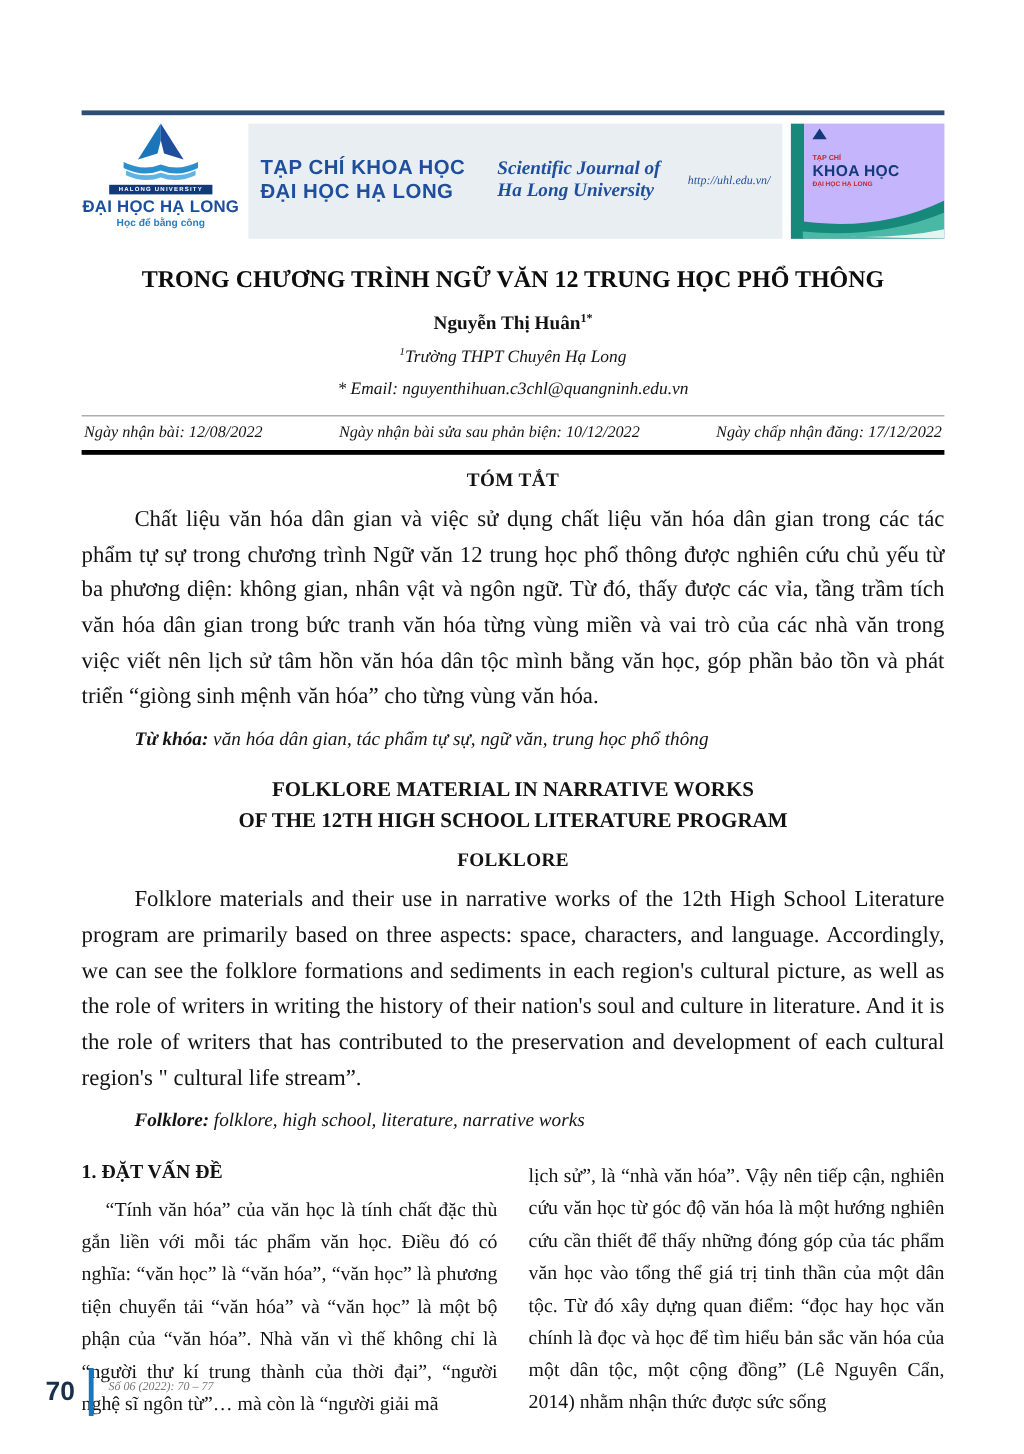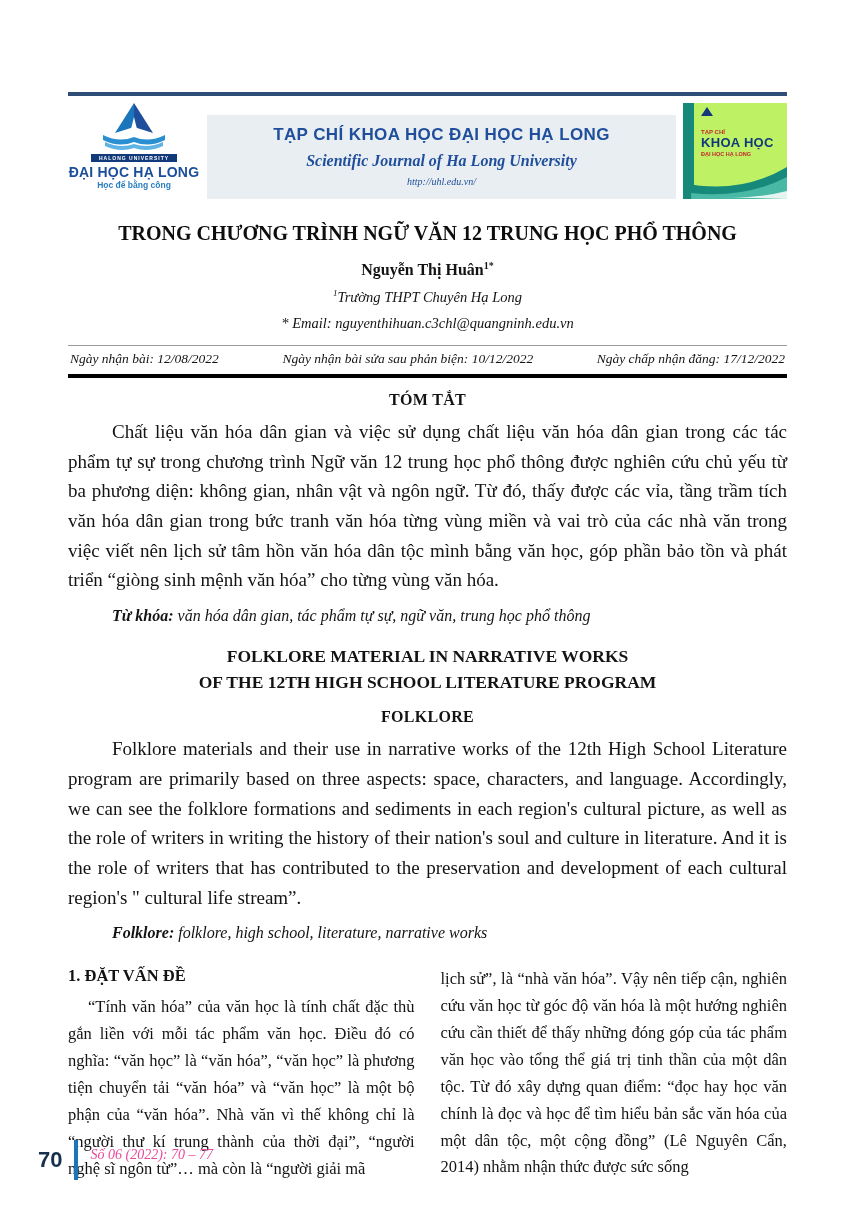--- a/index.html
+++ b/index.html
@@ -35,35 +35,34 @@
     width: 86px; margin-top: -5px;
     background: #123a7a; color: #ffffff;
     font-size: 5px; font-weight: bold; letter-spacing: 1px;
     text-align: center; padding: 1px 0;
   }
   .logo-name { margin-top: 2px; font-size: 14px; font-weight: bold; color: #1b4e9b; letter-spacing: 0.2px; white-space: nowrap; }
   .logo-slogan { font-size: 8.5px; font-weight: bold; color: #2a7ec0; }
   .masthead {
     flex: 1;
     background: #e8eef1;
-    display: flex; flex-direction: column; align-items: center; justify-content: space-between;
+    display: flex; flex-direction: row; align-items: center; justify-content: space-between;
     padding: 10px 10px 12px;
-    margin-top: 12px;
   }
   .masthead .jname {
     font-family: "Liberation Sans", sans-serif;
     font-weight: bold; font-size: 17px; color: #1f4e9c; letter-spacing: 0.4px;
   }
   .masthead .jname-en {
     font-style: italic; font-weight: bold; font-size: 16px; color: #1f4e9c;
   }
   .masthead .jurl { font-style: italic; font-size: 10px; color: #1f4e9c; }
   .cover-box {
-    width: 104px;
-    background: #bef264;
+    width: 128px;
+    background: #c4b5fd;
     position: relative;
     overflow: hidden;
     font-family: "Liberation Sans", sans-serif;
   }
   .cover-stripe { position: absolute; left: 0; top: 0; width: 11px; height: 100%; background: #17897b; }
   .cover-emblem {
     position: absolute; left: 18px; top: 4px;
     width: 0; height: 0;
     border-left: 6px solid transparent; border-right: 6px solid transparent;
     border-bottom: 9px solid #123a7a;
@@ -103,21 +102,21 @@
   
   .columns { margin-top: 24px; display: flex; gap: 26px; }
   .col { flex: 1; }
   .body-heading { font-weight: bold; font-size: 16.5px; margin-bottom: 8px; }
   .body-par { text-align: justify; font-size: 16.5px; line-height: 1.63; }
   .indent { text-indent: 20px; }
   
   .footer { position: absolute; left: 38px; top: 1140px; display: flex; align-items: center; }
   .page-num { font-family: "Liberation Sans", sans-serif; font-weight: bold; font-size: 22px; color: #16304d; }
   .footer-bar { width: 4px; height: 40px; background: #1b75bb; margin: 0 12px 0 12px; }
-  .issue-info { font-style: italic; font-size: 14px; color: #ec4899; padding-bottom: 10px; }
+  .issue-info { font-style: italic; font-size: 10px; color: #737373; padding-bottom: 10px; }
 </style>
 </head>
 <body>
 
 <div class="page">
 
   <div class="top-rule"></div>
 
   <div class="header">
 

